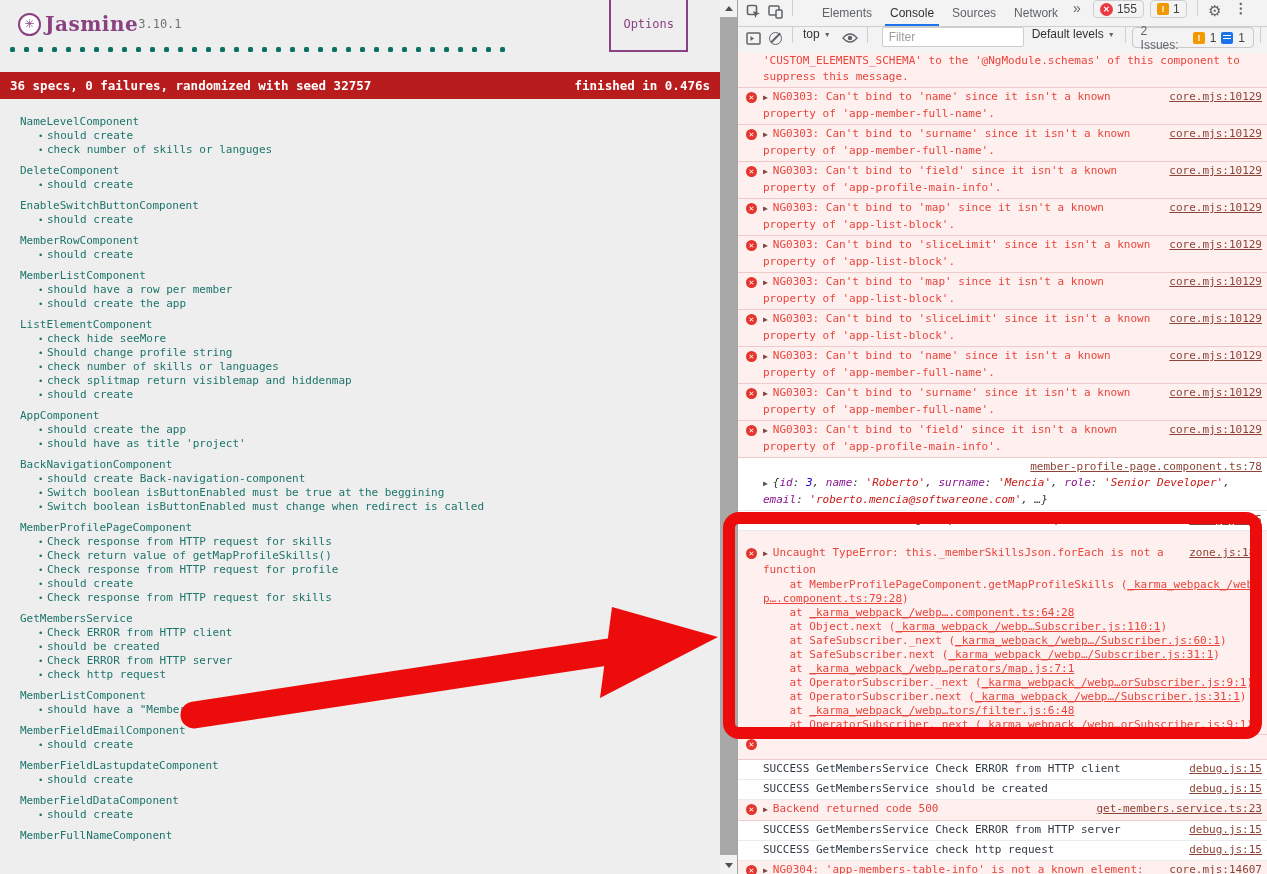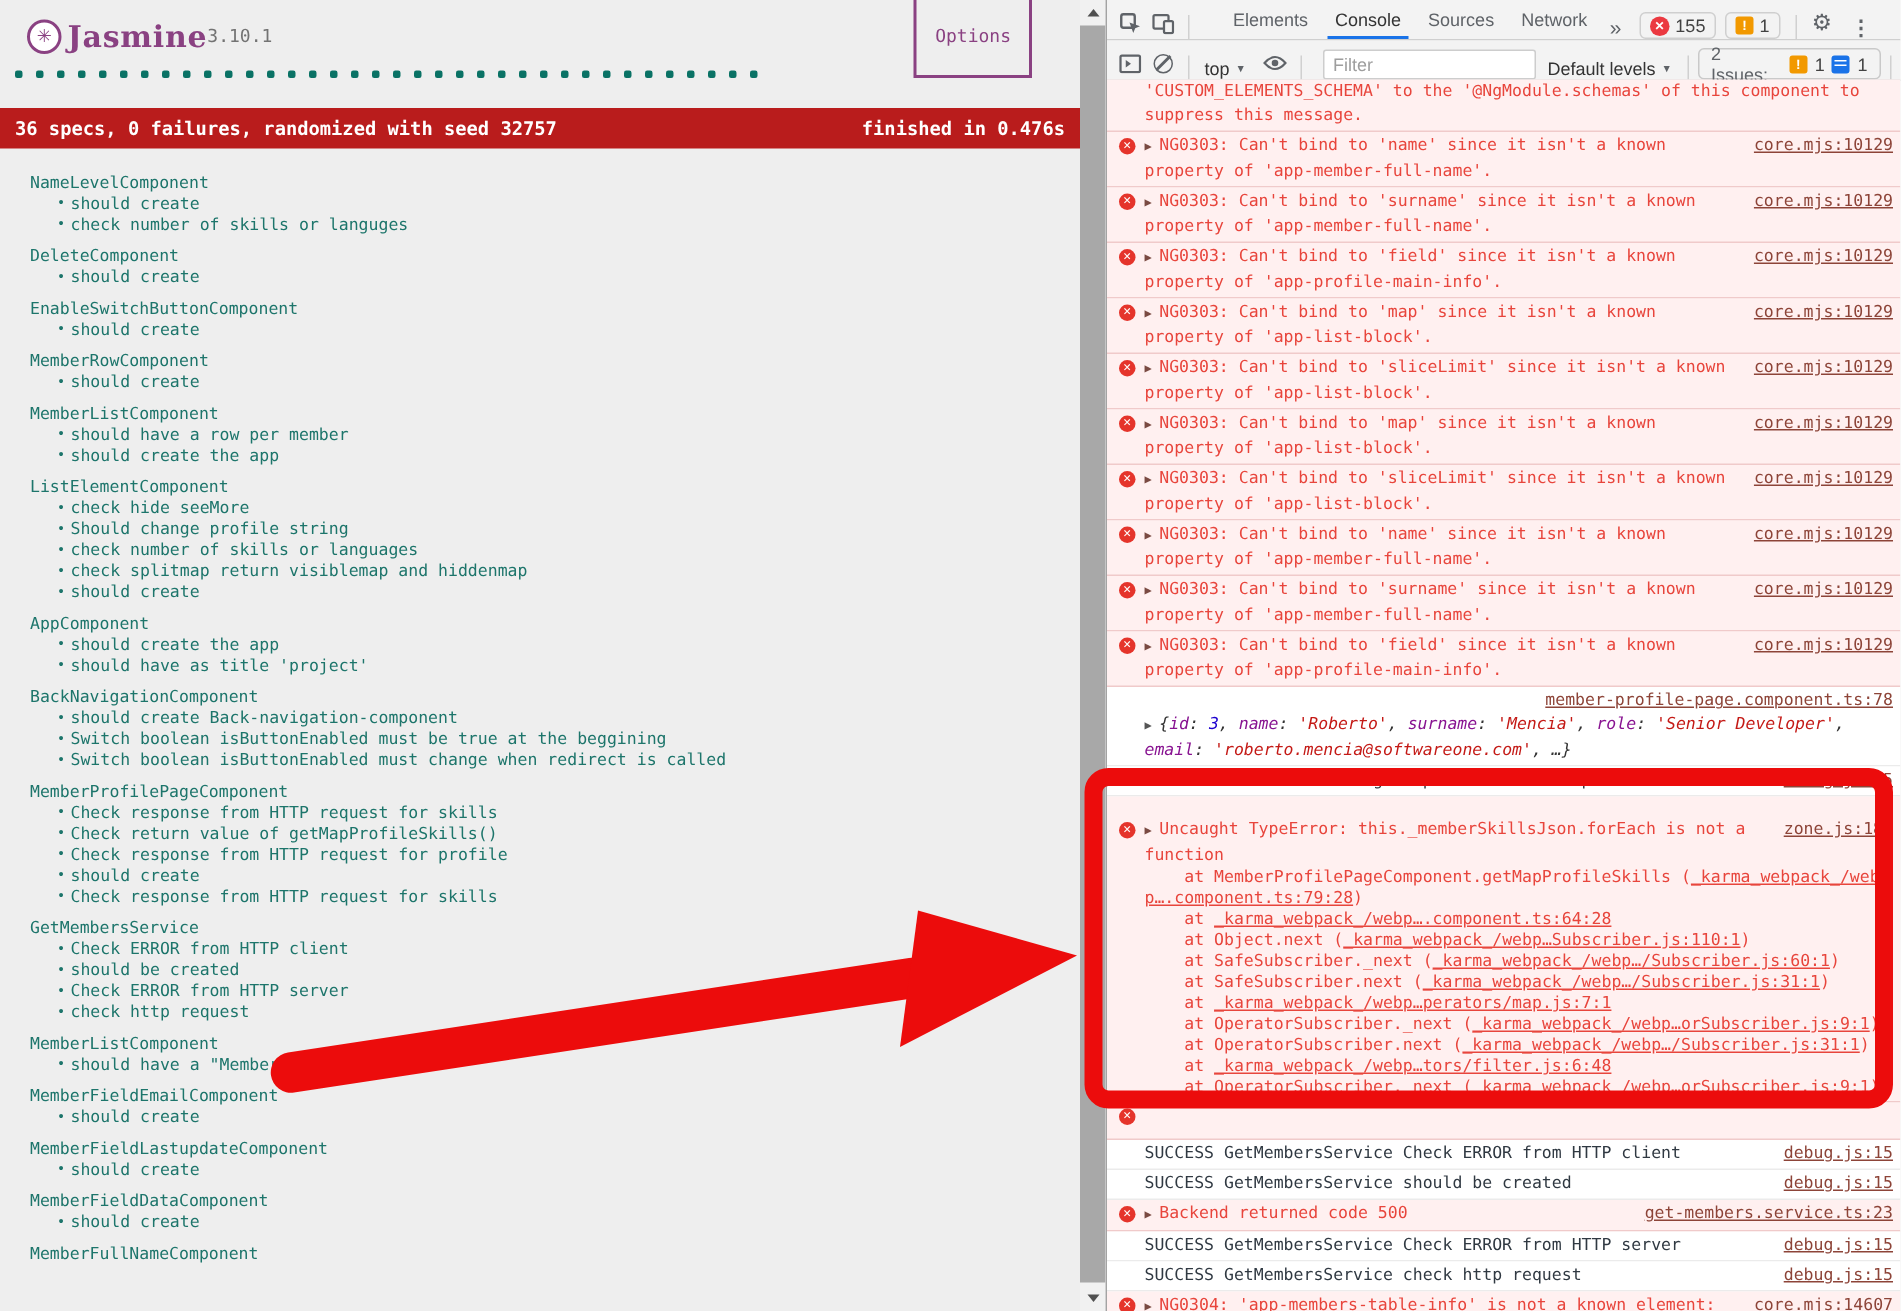--- a/index.html
+++ b/index.html
@@ -29,21 +29,21 @@
   
   #page-scrollbar{position:absolute;left:720px;top:0;width:17px;height:874px;background:#f1f1f1;}
   .sb-btn{position:absolute;left:0;width:17px;height:17px;display:flex;align-items:center;justify-content:center;}
   .sb-up{top:0;} .sb-down{bottom:0;}
   .sb-tri-up{width:0;height:0;border-left:4px solid transparent;border-right:4px solid transparent;border-bottom:5px solid #505050;}
   .sb-tri-down{width:0;height:0;border-left:4px solid transparent;border-right:4px solid transparent;border-top:5px solid #505050;}
   .sb-thumb{position:absolute;left:0;top:17px;width:17px;height:838px;background:#a8a8a8;}
 
   
   #devtools{position:absolute;left:737px;top:0;width:530px;height:874px;border-left:1px solid #a3a3a3;background:#fff;box-sizing:border-box;}
-  .dt-row{height:26px;background:#f3f3f3;border-bottom:1px solid #cfcfcf;display:flex;align-items:flex-end;color:#5f6368;font-size:12px;}
+  .dt-row{height:26px;background:#f3f3f3;border-bottom:1px solid #cfcfcf;display:flex;align-items:flex-start;color:#5f6368;font-size:12px;}
   .dt-sep{width:1px;height:16px;background:#d0d0d0;margin:0 6px;flex:none;}
   .dt-iconbtn{display:flex;align-items:center;justify-content:center;width:22px;height:22px;flex:none;cursor:pointer;}
   .dt-tab{padding:0 9px;height:26px;display:flex;align-items:center;color:#5f6368;cursor:pointer;position:relative;flex:none;}
   .dt-tab.active{color:#333;}
   .dt-tab.active::after{content:"";position:absolute;left:4px;right:4px;bottom:0;height:2.5px;background:#1a73e8;}
   .dt-more{font-size:14px;padding:0 6px;cursor:pointer;}
   .badge-pill{display:flex;align-items:center;gap:4px;border:1px solid #cfcfcf;border-radius:4px;padding:1px 6px;margin-left:6px;cursor:pointer;background:#fff0;}
   .err-circ{width:13px;height:13px;border-radius:50%;background:#eb3941;color:#fff;font-size:8px;font-weight:bold;
             display:flex;align-items:center;justify-content:center;}
   .warn-sq{width:12px;height:12px;border-radius:2px;background:#f29900;color:#fff;font-size:9px;font-weight:bold;

